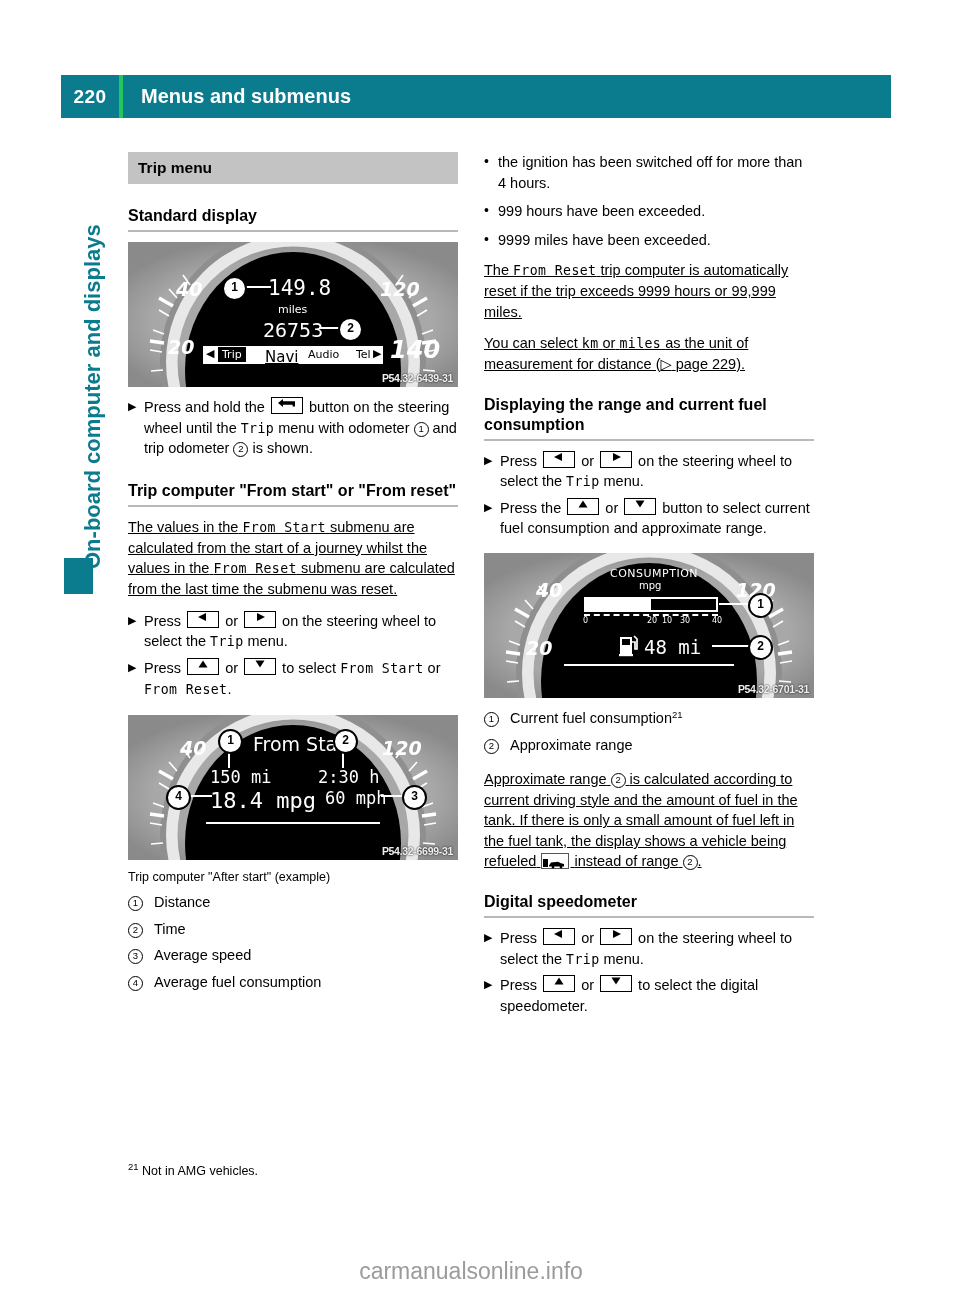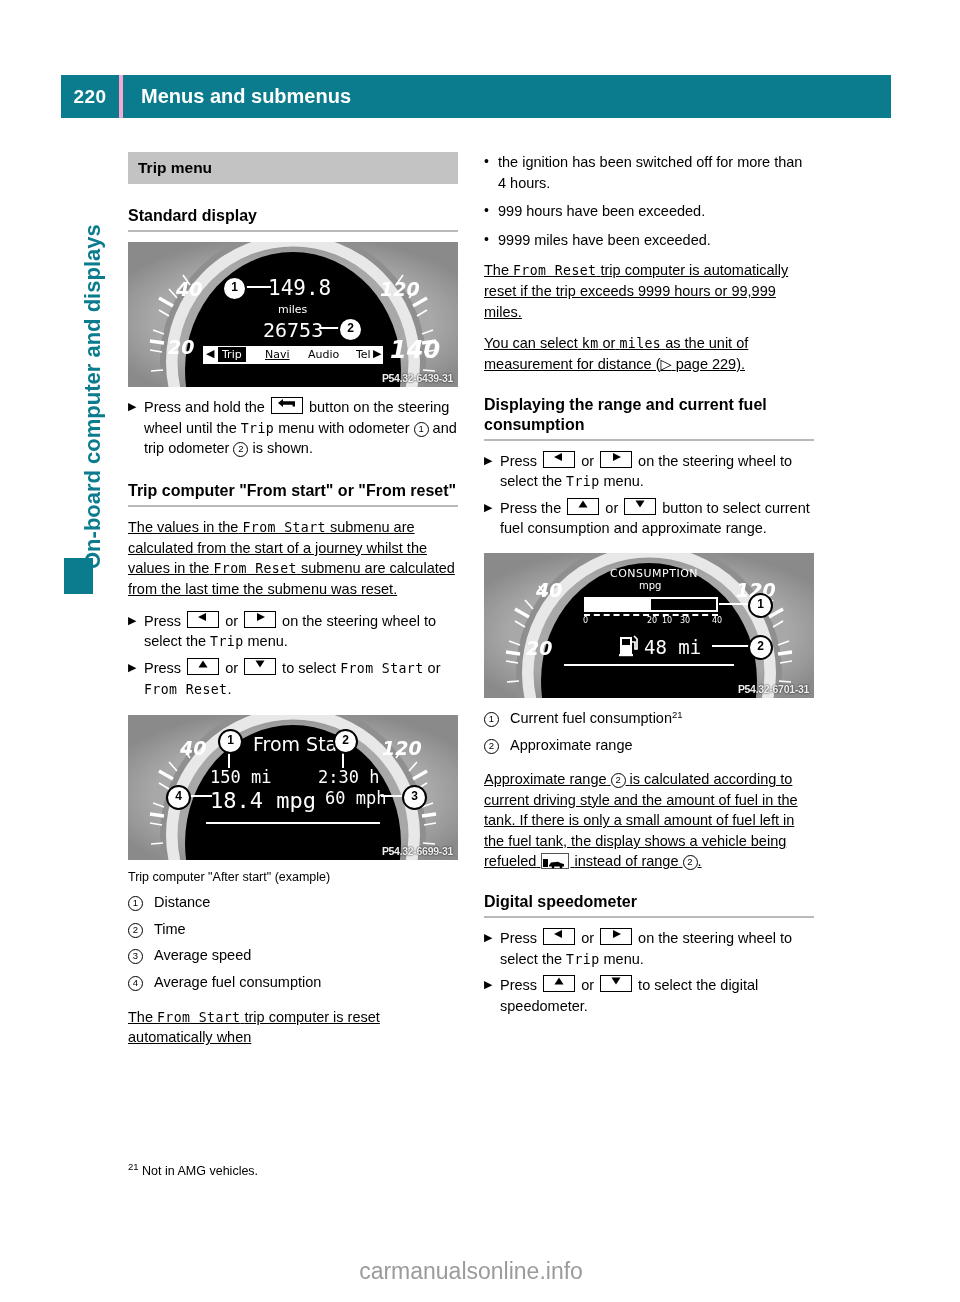--- a/index.html
+++ b/index.html
@@ -17,21 +17,21 @@
   .header{position:absolute;left:61px;top:75px;width:830px;height:53px;display:flex;}
   .pagenum{
     width:58px;height:43px;background:#0b7b8e;color:#fff;
     display:flex;align-items:center;justify-content:center;
     font-size:19px;font-weight:bold;letter-spacing:0.5px;
   }
   .headbar{
     flex:1;height:43px;background:#0b7b8e;color:#fff;
     display:flex;align-items:center;padding-left:18px;
     font-size:20px;font-weight:bold;
-    border-left:4px solid #f9a8d4;
+    border-left:4px solid #22c55e;
   }
 
   
   .sidebar{position:absolute;left:61px;top:150px;width:34px;height:560px;}
   .vert-text{
     position:absolute;left:-178px;top:196px;
     width:420px;
     transform:rotate(-90deg);
     transform-origin:center center;
     color:#0b7b8e;font-weight:bold;font-size:22px;
@@ -190,21 +190,21 @@
       <div class="scr-txt" style="left:252px;top:36px;font-size:19px;font-style:italic;font-weight:bold;">120</div>
       <div class="scr-txt" style="left:262px;top:94px;font-size:24px;font-style:italic;font-weight:bold;">140</div>
 
       <div class="scr-txt" style="left:140px;top:34px;font-size:21px;font-family:'DejaVu Sans Mono',monospace;">149.8</div>
       <div class="scr-txt" style="left:150px;top:61px;font-size:11px;">miles</div>
       <div class="scr-txt" style="left:135px;top:76px;font-size:20px;font-family:'DejaVu Sans Mono',monospace;">26753</div>
 
       <div style="position:absolute;left:75px;top:104px;width:180px;height:18px;background:#ffffff;"></div>
       <div class="scr-txt" style="left:78px;top:105px;color:#000;font-size:11px;">◀</div>
       <div style="position:absolute;left:90px;top:105px;background:#000;color:#fff;font-size:11px;padding:1px 4px;font-family:'DejaVu Sans',sans-serif;">Trip</div>
-      <div class="scr-txt" style="left:137px;top:106px;color:#000;font-size:11px;text-decoration:underline;">Navi</div>
+      <div class="scr-txt" style="left:137px;top:106px;color:#000;font-size:15px;text-decoration:underline;">Navi</div>
       <div class="scr-txt" style="left:180px;top:106px;color:#000;font-size:11px;">Audio</div>
       <div class="scr-txt" style="left:228px;top:106px;color:#000;font-size:11px;">Tel</div>
       <div class="scr-txt" style="left:245px;top:105px;color:#000;font-size:11px;">▶</div>
 
       <div class="leadline" style="left:113px;top:44px;width:30px;"></div>
       <div class="bigcn" style="left:94px;top:34px;">1</div>
       <div class="leadline" style="left:191px;top:85px;width:22px;"></div>
       <div class="bigcn" style="left:210px;top:75px;">2</div>
 
       <div class="code">P54.32-6439-31</div>
@@ -339,25 +339,20 @@
       <div class="nitem">
         <div class="num"><span class="cn">3</span></div>
         <div class="body">Average speed</div>
       </div>
       <div class="nitem">
         <div class="num"><span class="cn">4</span></div>
         <div class="body">Average fuel consumption</div>
       </div>
     </div>
 
-    <p style="margin-top:14px;">
-      <span>The</span>
-      <span class="mono">From Start</span>
-      <span>trip computer is reset automatically when</span>
-    </p>
   </div>
 
   <div class="col col-right">
 
     <div class="blist">
       <div class="bitem">
         <div class="dot">•</div>
         <div class="body">the ignition has been switched off for more than 4 hours.</div>
       </div>
       <div class="bitem">

